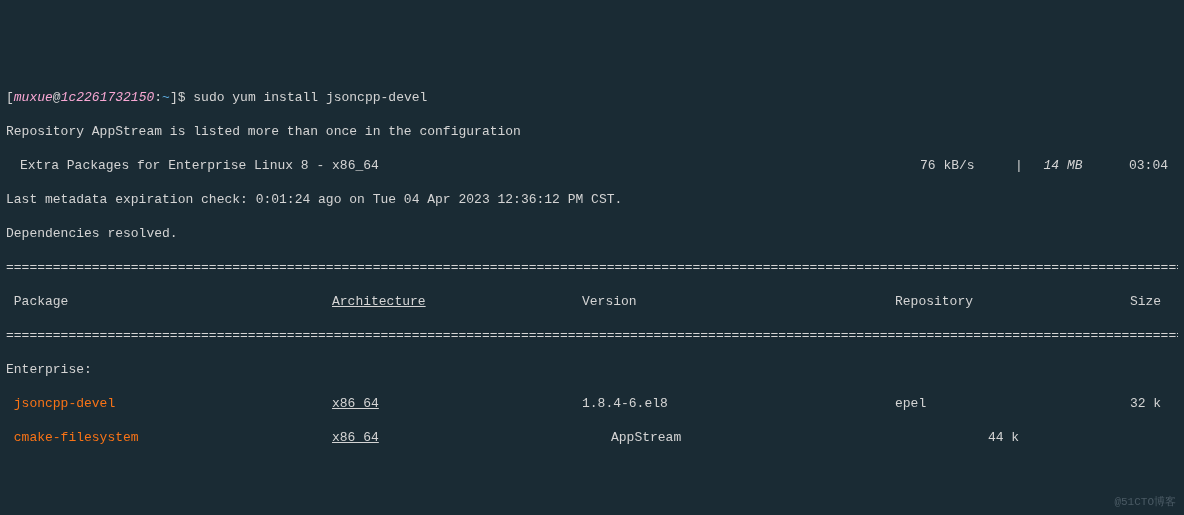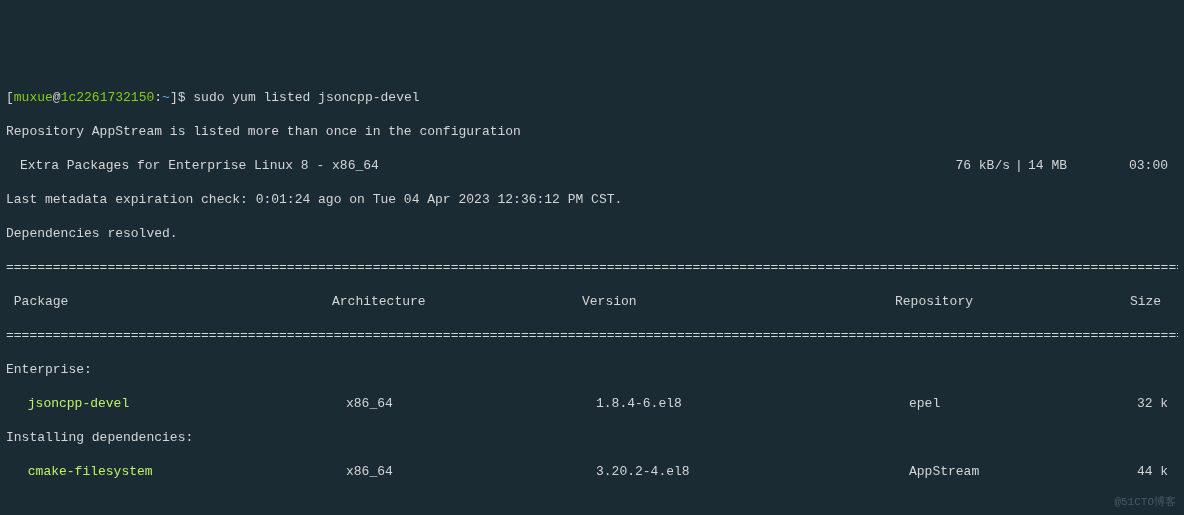--- a/index.html
+++ b/index.html
@@ -9,56 +9,55 @@
       font-family: 'Consolas', 'Monaco', 'Courier New', monospace;
       font-size: 13px;
       line-height: 17px;
       padding: 4px 6px;
       width: 1184px;
       height: 515px;
       overflow: hidden;
       white-space: pre;
     }
     .line { display: block; }
-    .user { color: #84cc16; }
+    .user { color: #f9a8d4; font-style: italic; }
     .path { color: #5dade2; }
-    .pkg { color: #bef264; margin-left: 14px; }
+    .pkg { color: #f97316; }
     .row { display: flex; }
     .col-pkg { width: 326px; }
-    .col-arch { width: 250px; }
+    .col-arch { width: 250px; text-decoration: underline; }
     .col-ver { width: 284px; }
     .col-repo { width: 218px; margin-left: 29px; }
     .col-size { text-align: center; flex: 1; }
     .dlrow { display: flex; margin-left: 14px; }
     .dl-left { flex: 1; }
-    .dl-speed { width: 90px; text-align: right; }
+    .dl-speed { width: 90px; }
     .dl-sep { width: 18px; text-align: center; }
-    .dl-size { width: 70px; text-align: left; }
+    .dl-size { width: 70px; text-align: center; font-style: italic; }
     .dl-time { width: 80px; text-align: right; padding-right: 10px; }
     .watermark { position: absolute; bottom: 4px; right: 8px; color: #4a5a64; font-size: 11px; margin-top: 12px; }
     .divider-dbl { color: #d4d4d4; letter-spacing: 0; overflow: hidden; }
   </style>
 </head>
 <body>
 
 
 
 <div>
-<span class="line"><span>[</span><span class="user">muxue</span><span>@</span><span class="user">1c2261732150</span><span>:</span><span class="path">~</span><span>]$ </span><span>sudo yum listed jsoncpp-devel</span></span>
+<span class="line"><span>[</span><span class="user">muxue</span><span>@</span><span class="user">1c2261732150</span><span>:</span><span class="path">~</span><span>]$ </span><span>sudo yum install jsoncpp-devel</span></span>
 <span class="line">Repository AppStream is listed more than once in the configuration</span>
-<div class="dlrow"><span class="dl-left">Extra Packages for Enterprise Linux 8 - x86_64</span><span class="dl-speed">76 kB/s</span><span class="dl-sep">|</span><span class="dl-size">14 MB</span><span class="dl-time">03:00</span></div>
+<div class="dlrow"><span class="dl-left">Extra Packages for Enterprise Linux 8 - x86_64</span><span class="dl-speed">76 kB/s</span><span class="dl-sep">|</span><span class="dl-size">14 MB</span><span class="dl-time">03:04</span></div>
 <span class="line">Last metadata expiration check: 0:01:24 ago on Tue 04 Apr 2023 12:36:12 PM CST.</span>
 <span class="line">Dependencies resolved.</span>
 <span class="line divider-dbl">============================================================================================================================================================</span>
 <div class="row"><span class="col-pkg"> Package</span><span class="col-arch">Architecture</span><span class="col-ver">Version</span><span class="col-repo">Repository</span><span class="col-size">Size</span></div>
 <span class="line divider-dbl">============================================================================================================================================================</span>
 <span class="line">Enterprise:</span>
 <div class="row"><span class="col-pkg pkg"> jsoncpp-devel</span><span class="col-arch">x86_64</span><span class="col-ver">1.8.4-6.el8</span><span class="col-repo">epel</span><span class="col-size">32 k</span></div>
-<span class="line">Installing dependencies:</span>
-<div class="row"><span class="col-pkg pkg"> cmake-filesystem</span><span class="col-arch">x86_64</span><span class="col-ver">3.20.2-4.el8</span><span class="col-repo">AppStream</span><span class="col-size">44 k</span></div>
+<div class="row"><span class="col-pkg pkg"> cmake-filesystem</span><span class="col-arch">x86_64</span><span class="col-repo">AppStream</span><span class="col-size">44 k</span></div>
 
 
 
 
 
 
 
 
 
 

